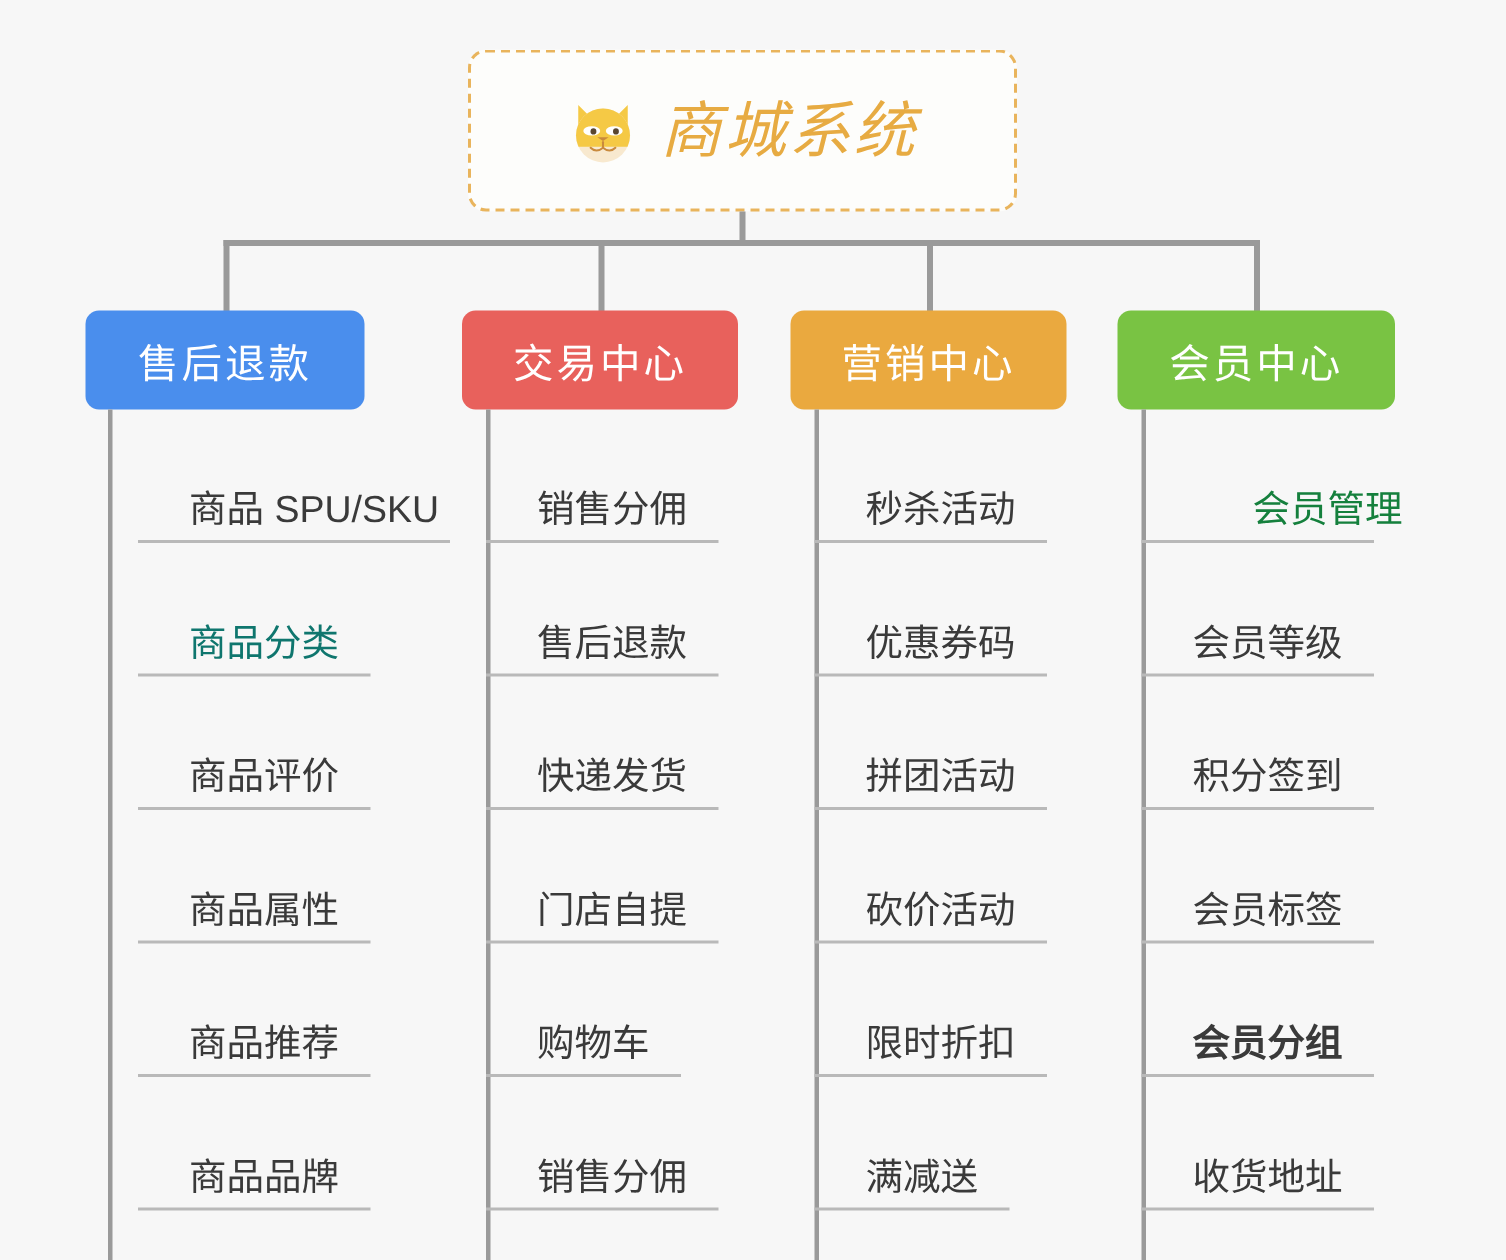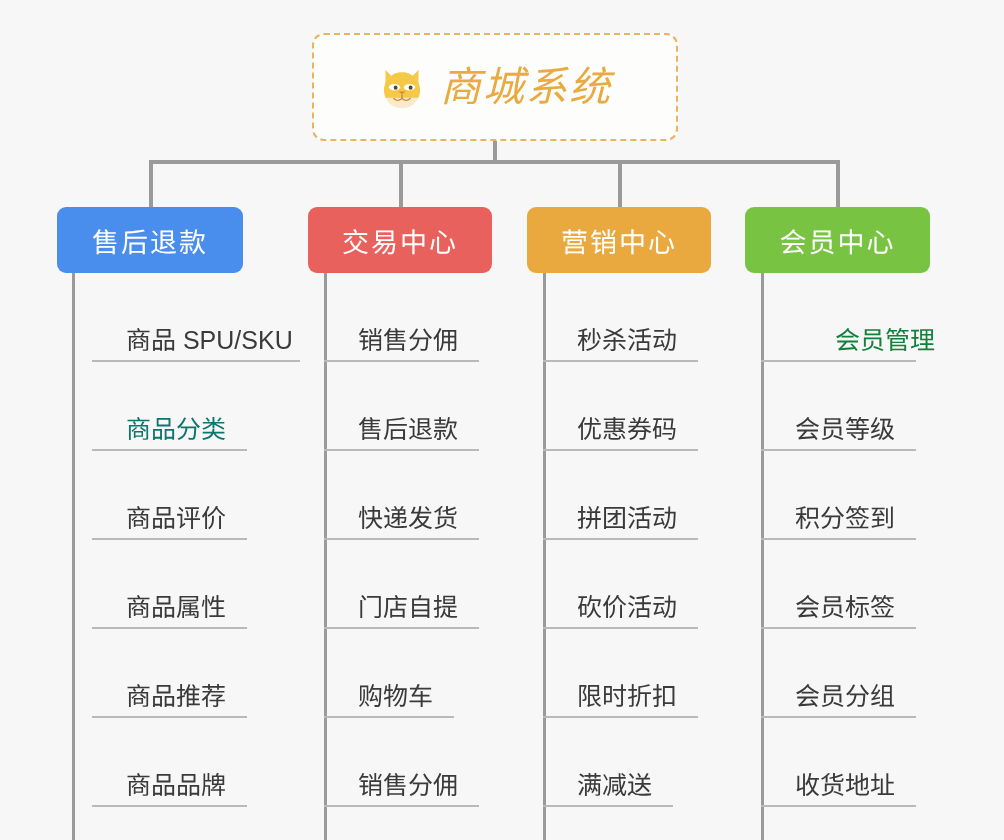--- a/index.html
+++ b/index.html
@@ -262,21 +262,21 @@
       </li>
       <li class="leaf">
         <span class="leaf-label" style="color: rgb(58, 58, 58);">积分签到</span>
         <span class="leaf-line" style="width: 155px; background: rgb(185, 185, 185);"></span>
       </li>
       <li class="leaf">
         <span class="leaf-label" style="color: rgb(58, 58, 58); margin-top: 15px;">会员标签</span>
         <span class="leaf-line" style="width: 155px; background: rgb(185, 185, 185);"></span>
       </li>
       <li class="leaf">
-        <span class="leaf-label" style="color: rgb(58, 58, 58);">会员分组</span>
+        <span class="leaf-label" style="color: rgb(58, 58, 58); font-weight: bold;">会员分组</span>
         <span class="leaf-line" style="width: 155px; background: rgb(185, 185, 185);"></span>
       </li>
       <li class="leaf">
         <span class="leaf-label" style="color: rgb(58, 58, 58);">收货地址</span>
         <span class="leaf-line" style="width: 155px; background: rgb(185, 185, 185);"></span>
       </li>
     </ul>
   </div>
 
 </div>

